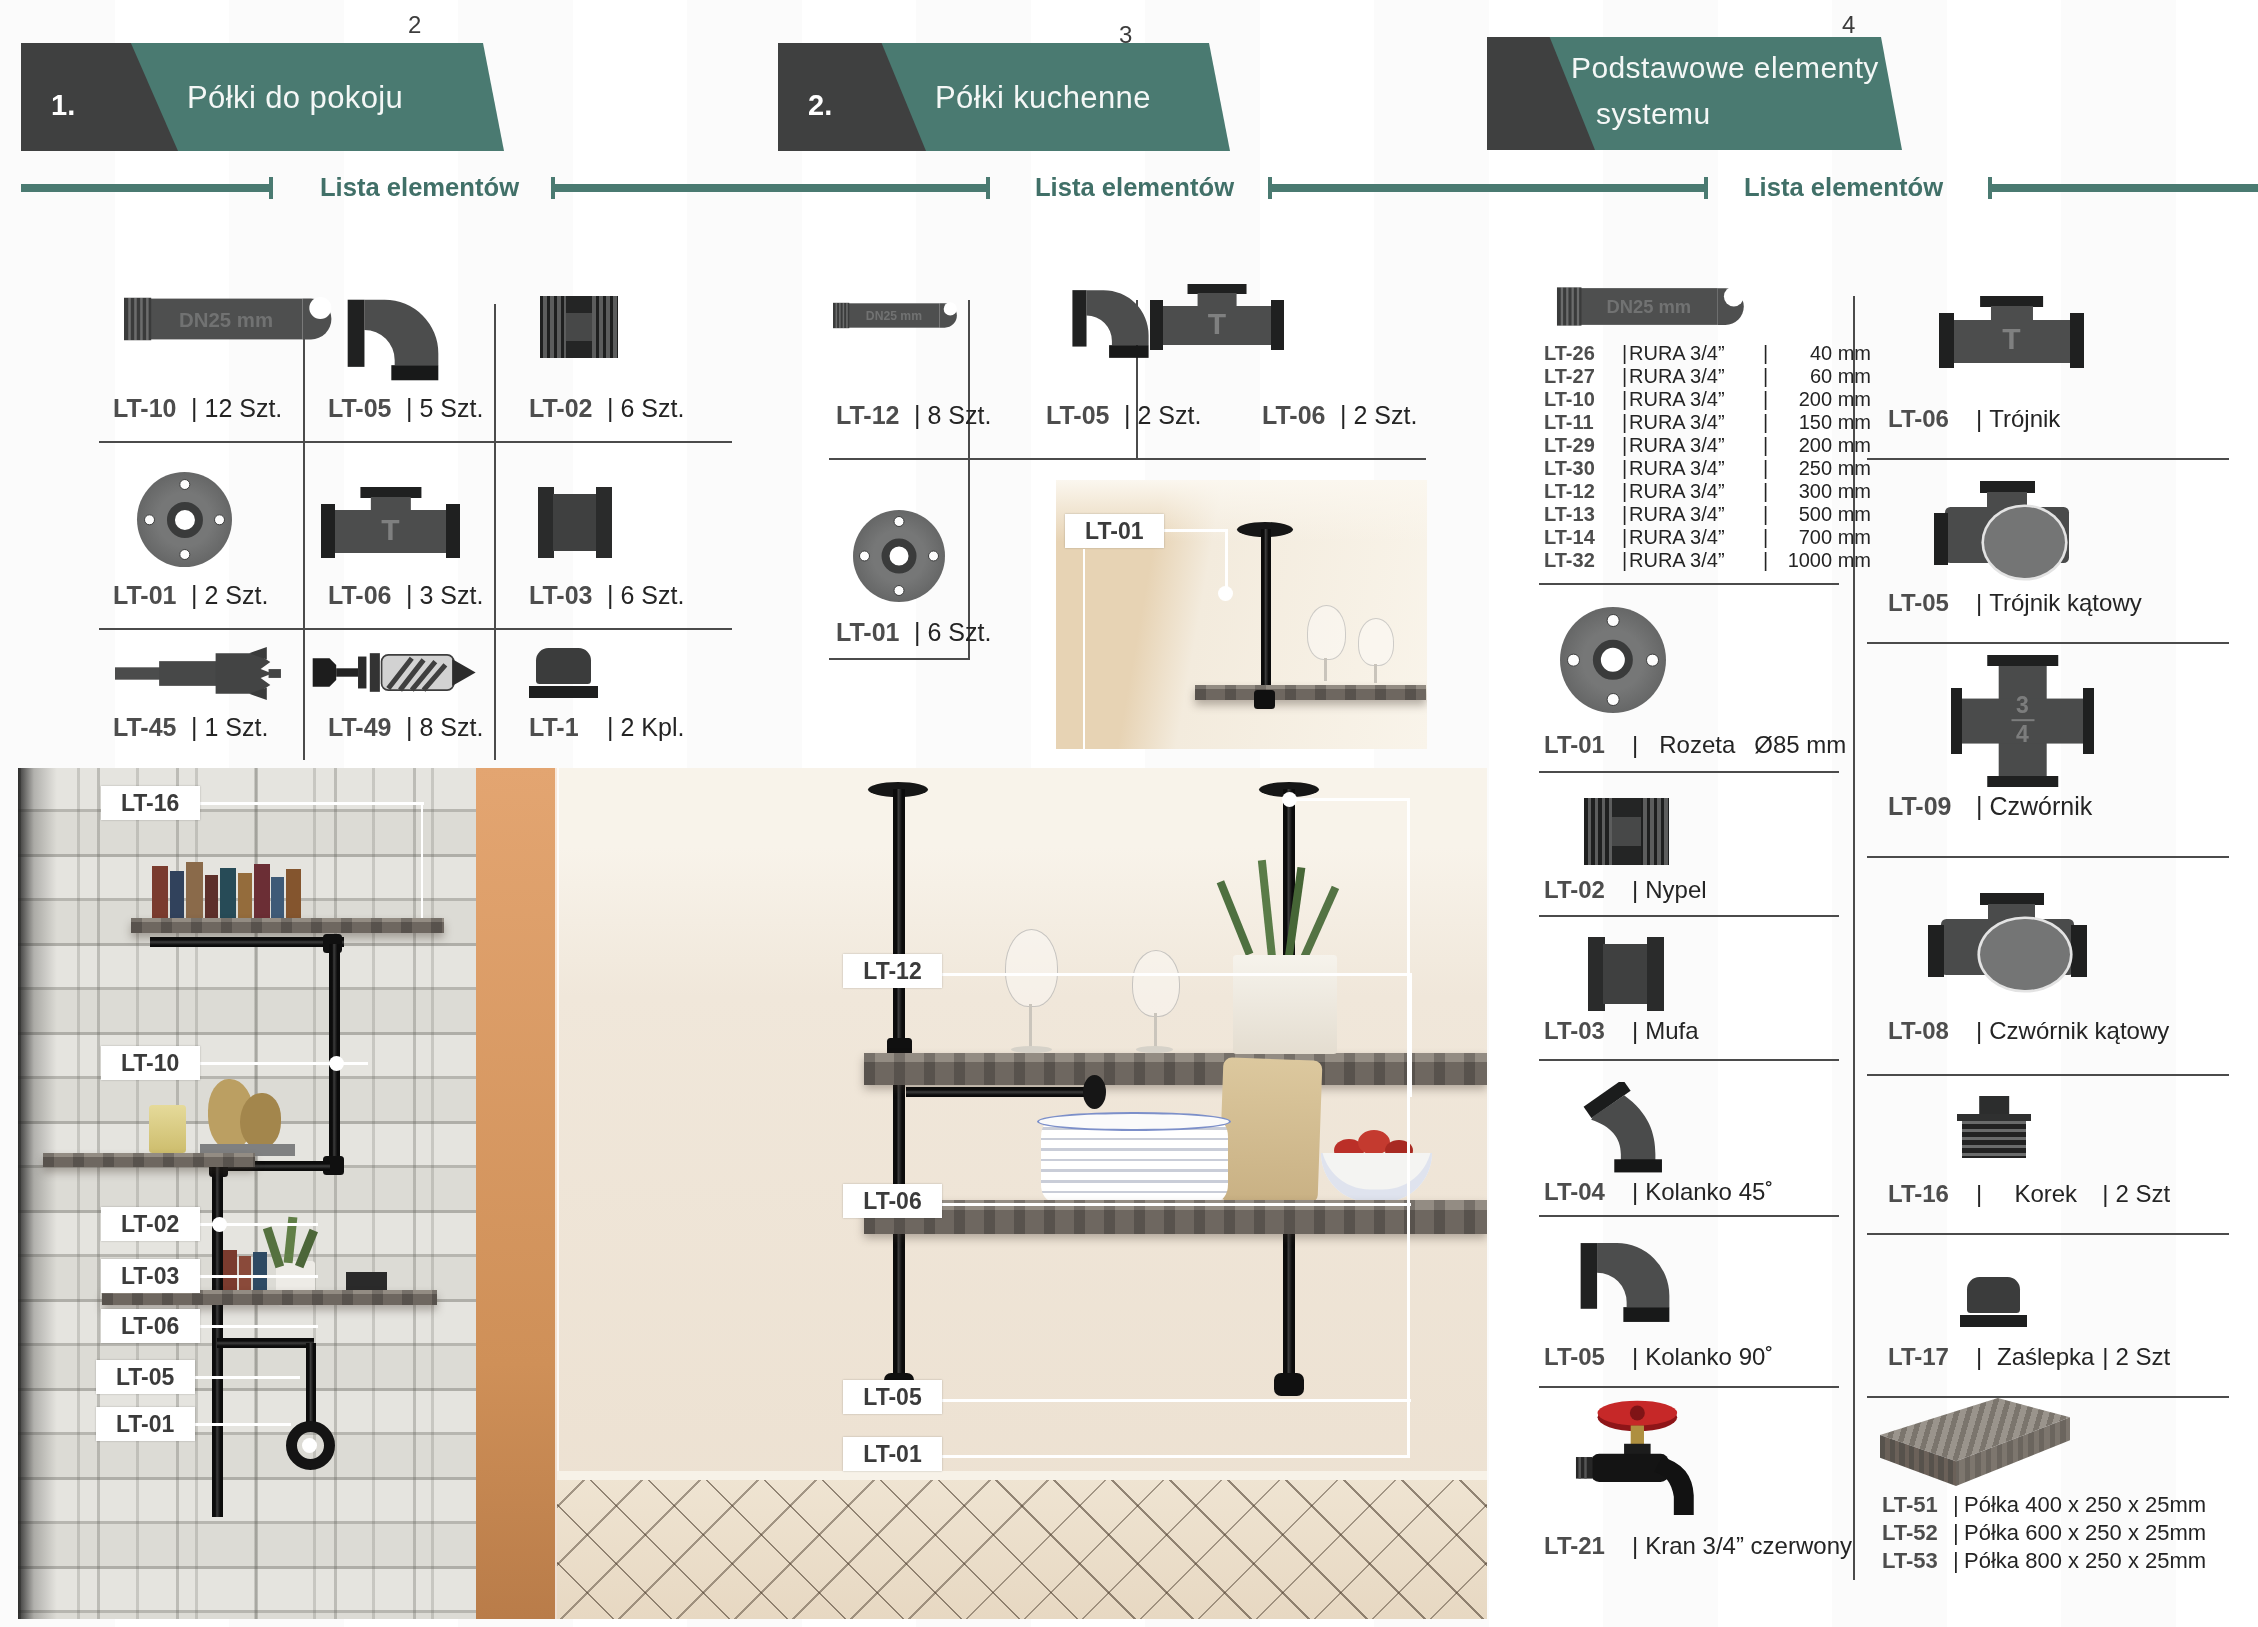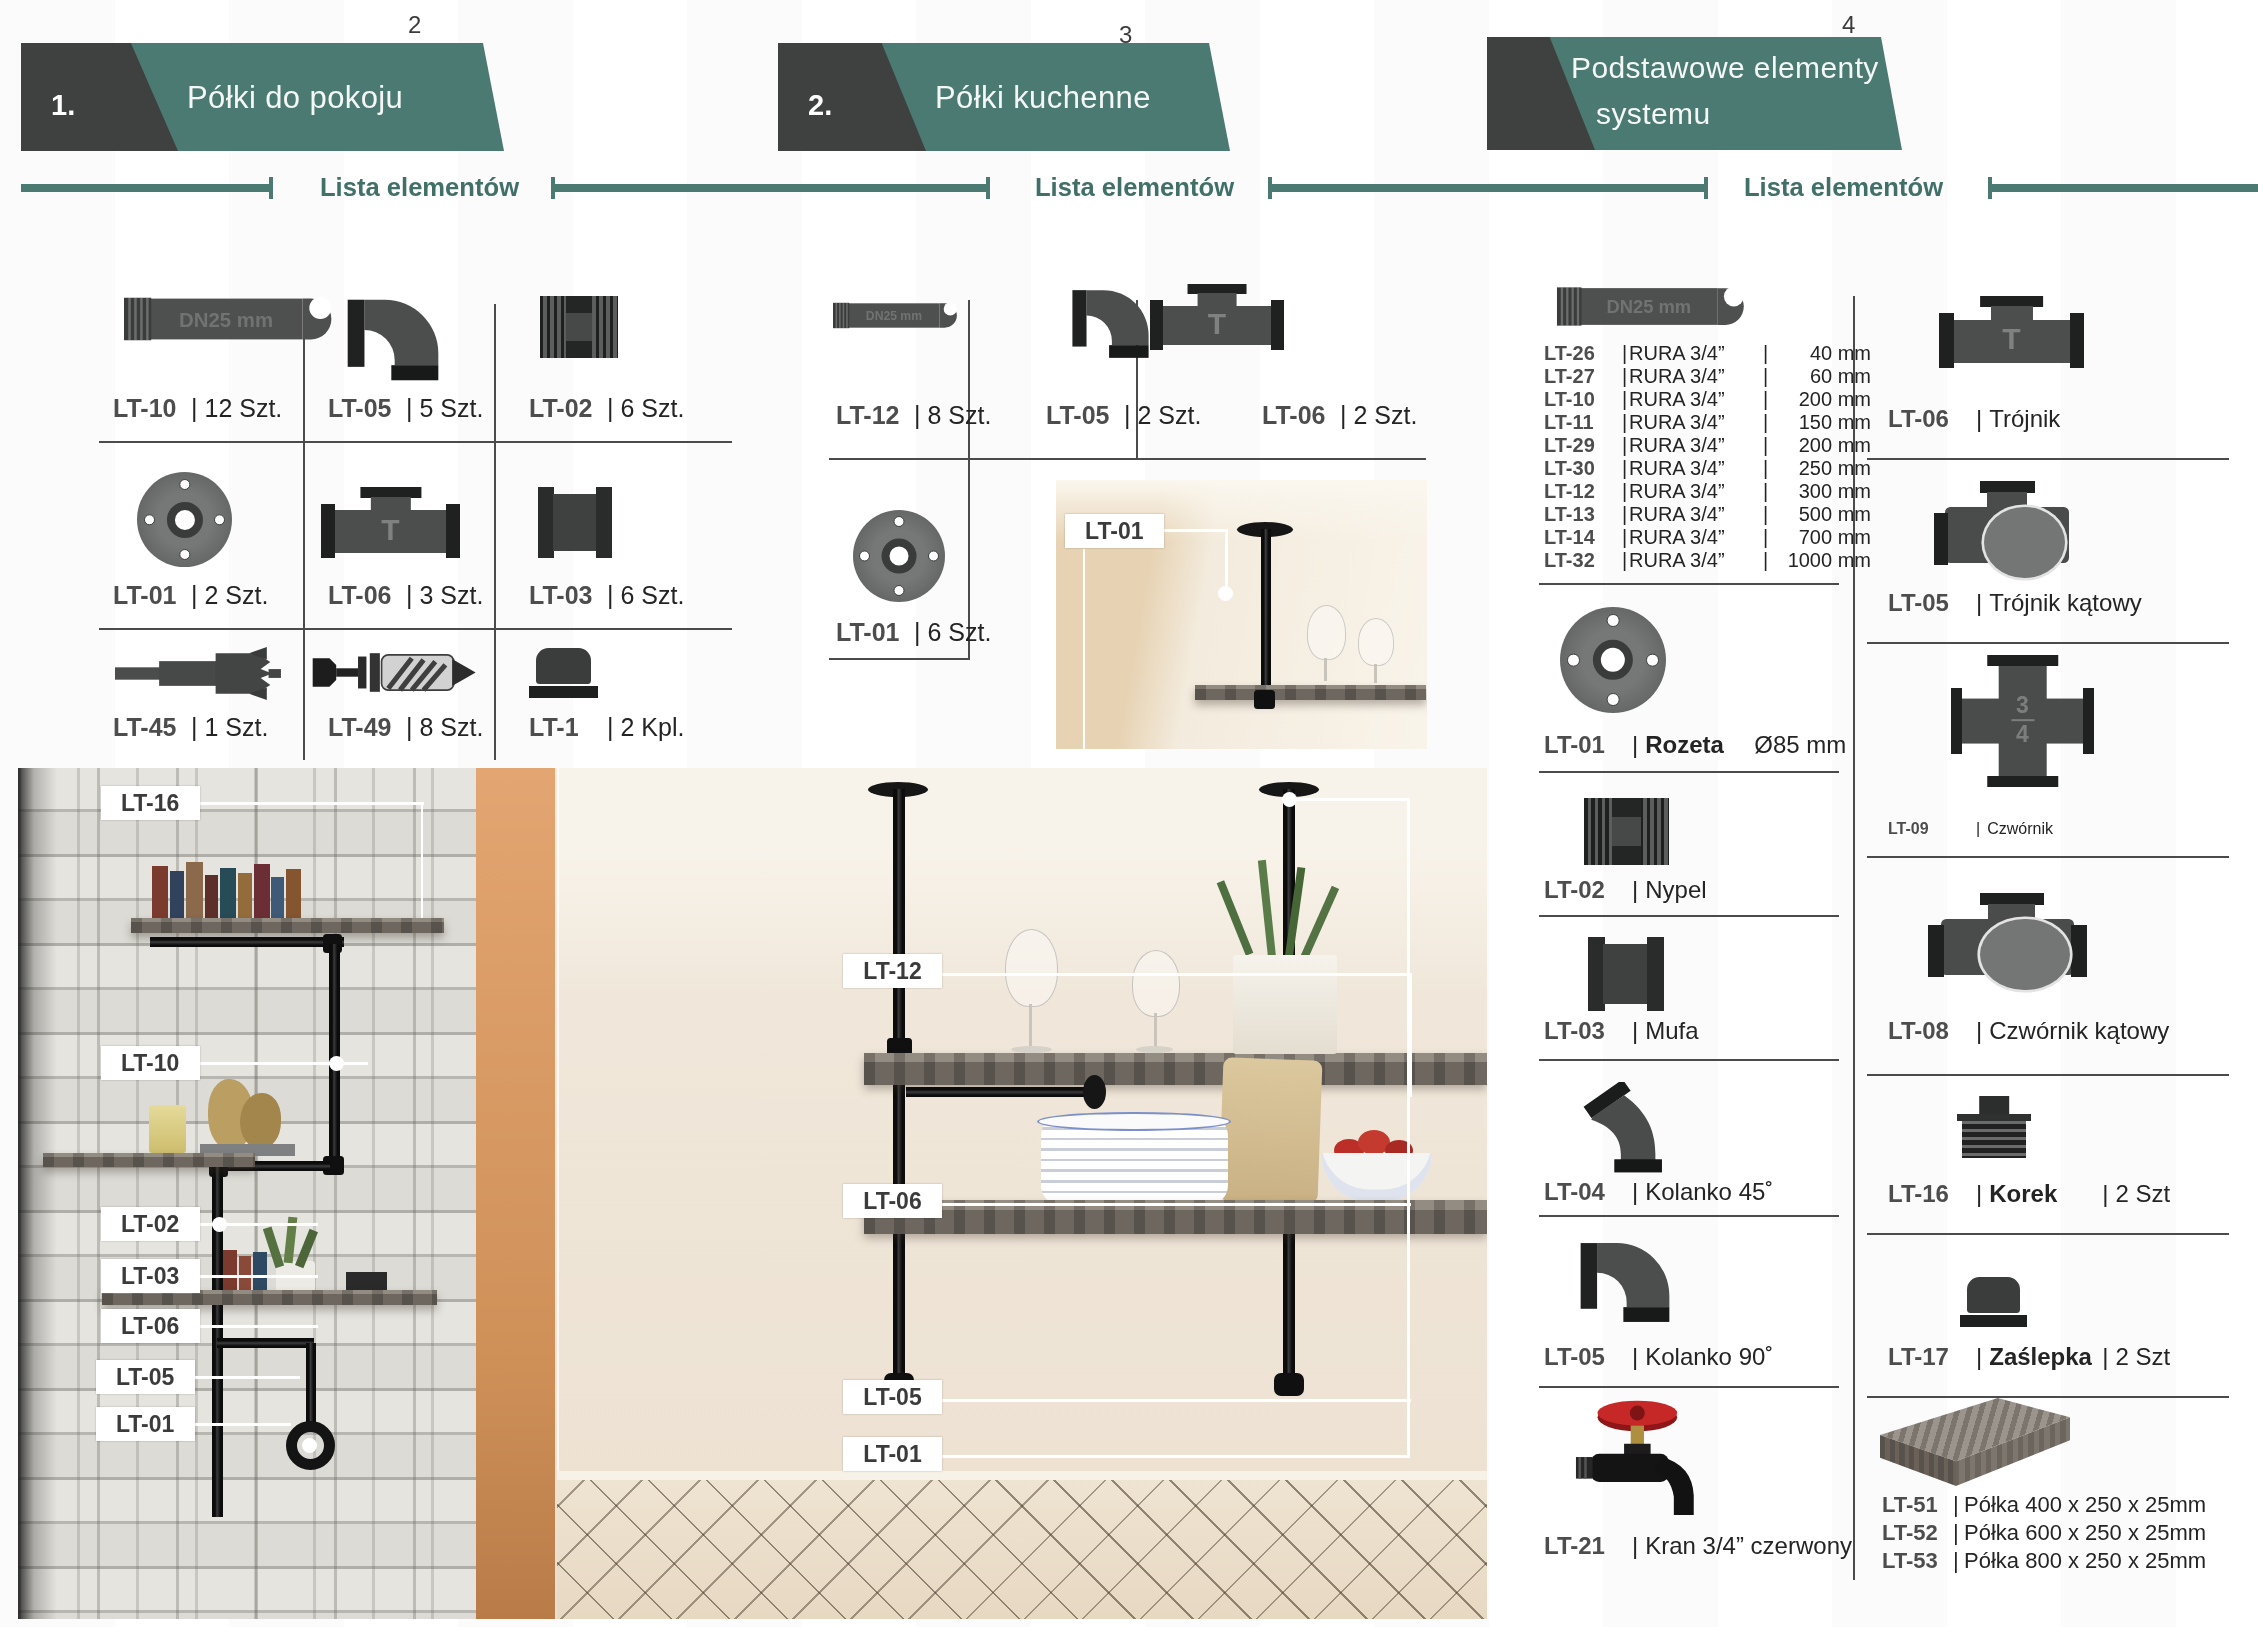--- a/index.html
+++ b/index.html
@@ -19,21 +19,21 @@
   .bar::before{left:0;} .bar::after{right:0;}
   .bar.noL::before{display:none;} .bar.noR::after{display:none;}
   .lista{position:absolute;top:173px;width:229px;text-align:center;font-size:25.6px;font-weight:700;color:#417068;}
   
   .gl{position:absolute;background:#4b4b4b;}
   
   .plbl{position:absolute;display:flex;align-items:baseline;font-size:25px;white-space:nowrap;}
   .plbl .c{font-weight:700;color:#4d4d4d;display:inline-block;width:78px;}
   .plbl .s{color:#242424;font-weight:400;margin-right:7px;}
   .plbl .q,.plbl .n{color:#242424;font-weight:400;}
-  .plbl .cw{width:88px;} .plbl .nw{display:inline-block;width:132px;color:#242424;font-weight:700;}
+  .plbl .cw{width:88px;} .plbl .nw{display:inline-block;width:132px;color:#242424;font-weight:400;text-align:center;}
   .plbl .x{color:#242424;margin-left:5px;}
   
   .rrow{display:flex;align-items:baseline;height:23px;font-size:20px;white-space:nowrap;}
   .rrow .c{font-weight:700;color:#4d4d4d;width:78px;}
   .rrow .s{color:#242424;margin-right:1.8px;}
   .rrow .d{color:#242424;width:134px;}
   .rrow .len{display:flex;width:108px;}
   .rrow .len .n{flex:1;text-align:right;color:#242424;}
   .shlbl{display:flex;align-items:baseline;font-size:22px;height:28px;white-space:nowrap;}
   .shlbl .c{font-weight:700;color:#4d4d4d;width:71px;margin-top:6px;}
@@ -565,21 +565,21 @@
   <div class="plbl" style="left:1888px;top:405px;font-size:24px">
       <span class="c cw">LT-06</span>
       <span class="s">|</span>
       <span class="n">Trójnik</span>
     </div>
   <div class="plbl" style="left:1888px;top:589px;font-size:24px">
       <span class="c cw">LT-05</span>
       <span class="s">|</span>
       <span class="n">Trójnik kątowy</span>
     </div>
-  <div class="plbl" style="left:1888px;top:820px;font-size:16px">
+  <div class="plbl" style="left:1888px;top:792px;font-size:25px">
       <span class="c cw">LT-09</span>
       <span class="s">|</span>
       <span class="n">Czwórnik</span>
     </div>
   <div class="plbl" style="left:1888px;top:1017px;font-size:24px">
       <span class="c cw">LT-08</span>
       <span class="s">|</span>
       <span class="n">Czwórnik kątowy</span>
     </div>
   <div class="plbl" style="left:1888px;top:1180px;font-size:24px">

